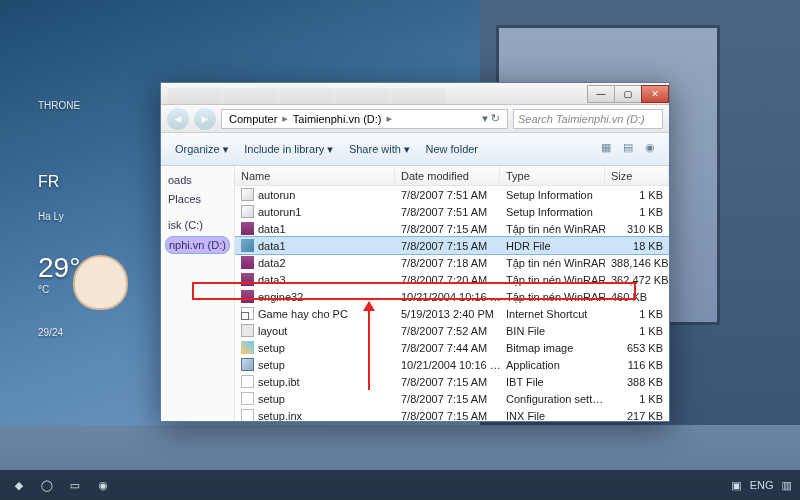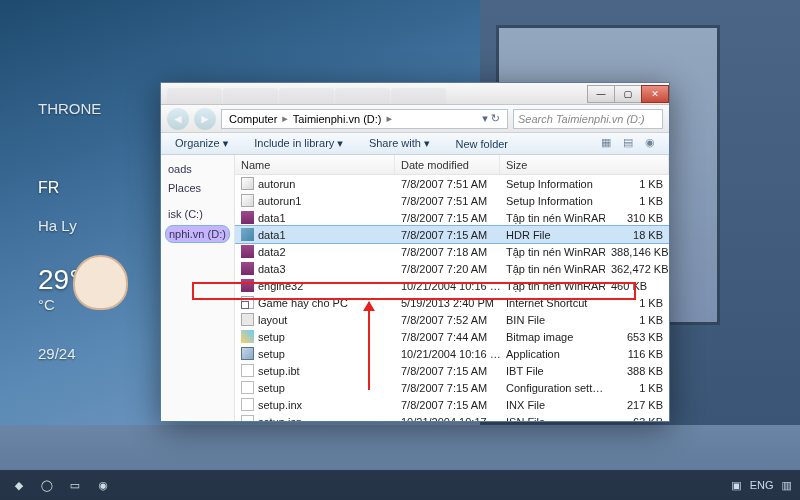--- a/index.html
+++ b/index.html
@@ -5,39 +5,39 @@
 *{box-sizing:border-box;margin:0;padding:0;font-family:"Segoe UI",Tahoma,sans-serif;font-size:11px}
 body{width:800px;height:500px;overflow:hidden;position:relative;background:linear-gradient(135deg,#2a5a8a 0%,#4a7ba8 30%,#6b8db5 60%,#8ba5c5 100%)}
 .wallpaper{position:absolute;inset:0;background:linear-gradient(160deg,#1e4a6e 0%,#3a6a95 25%,#5a8ab5 50%,#7a9ac5 75%,#9ab0d0 100%)}
 .room{position:absolute;inset:0}
 .room::before{content:"";position:absolute;left:60%;top:0;bottom:15%;right:0;background:linear-gradient(180deg,#4a6585 0%,#3a5575 100%)}
 .room::after{content:"";position:absolute;left:0;right:0;bottom:0;height:15%;background:linear-gradient(180deg,#6a85a5 0%,#5a7595 100%)}
 .window-light{position:absolute;left:62%;top:5%;width:28%;height:60%;background:linear-gradient(180deg,#c5d5e5 0%,#a5b5d5 100%);opacity:.6;border:3px solid #2a3a4a}
 .sidebar-widget{position:absolute;left:38px;top:100px;color:#fff;width:100px}
 .wid-text{font-size:16px;font-weight:300;text-shadow:0 1px 3px rgba(0,0,0,.5)}
 .wid-temp{font-size:28px;font-weight:200;text-shadow:0 1px 3px rgba(0,0,0,.5);margin-top:30px}
-.wid-sm{font-size:15px;opacity:.85;text-shadow:0 1px 2px rgba(0,0,0,.5)}
+.wid-sm{font-size:10px;opacity:.85;text-shadow:0 1px 2px rgba(0,0,0,.5)}
 .cat{position:absolute;left:35px;top:155px;width:55px;height:55px;background:#f5e5d5;border-radius:50% 50% 45% 45%;border:2px solid #d5b595}
 .taskbar{position:absolute;left:0;right:0;bottom:0;height:30px;background:rgba(20,30,45,.75);display:flex;align-items:center;padding:0 8px;gap:6px}
 .tb-icon{width:22px;height:22px;border-radius:3px;display:flex;align-items:center;justify-content:center;color:#cdd}
 .tb-right{margin-left:auto;display:flex;gap:8px;color:#cde;font-size:10px;align-items:center}
 .explorer{position:absolute;left:160px;top:82px;width:510px;height:340px;background:#fff;border:1px solid #5a7a9a;box-shadow:0 6px 30px rgba(0,0,0,.45);display:flex;flex-direction:column}
 .titlebar{height:22px;background:linear-gradient(180deg,#f8f8f8,#e4e4e4);display:flex;align-items:center;justify-content:flex-end;padding:0 0 0 6px;border-bottom:1px solid #c5c5c5}
 .title-tabs{flex:1;height:100%;display:flex;align-items:flex-end;gap:1px;overflow:hidden;opacity:.3}
 .ttab{width:55px;height:16px;background:#d8d8e0;border-radius:3px 3px 0 0}
 .winbtns{display:flex}
 .winbtn{width:28px;height:18px;display:flex;align-items:center;justify-content:center;font-size:9px;background:linear-gradient(180deg,#f5f5f5,#d8d8d8);border:1px solid #a8a8a8;margin-left:-1px}
 .winbtn.close{background:linear-gradient(180deg,#e89080,#c84a3a);color:#fff;border-color:#963020}
 .navbar{height:28px;background:linear-gradient(180deg,#fafafa,#e8e8e8);display:flex;align-items:center;padding:0 6px;gap:5px;border-bottom:1px solid #d0d0d0}
 .navarrow{width:22px;height:22px;border-radius:50%;background:linear-gradient(180deg,#bde,#8bc);display:flex;align-items:center;justify-content:center;color:#fff;font-size:12px;opacity:.45}
 .crumb{flex:1;height:20px;background:#fff;border:1px solid #b8c4d0;display:flex;align-items:center;padding:0 3px;font-size:11px}
 .crumb span{padding:0 4px}
 .crumb .sep{color:#777;padding:0 1px}
 .searchbox{width:150px;height:20px;background:#fff;border:1px solid #b8c4d0;display:flex;align-items:center;padding:0 4px;color:#888;font-style:italic;font-size:11px}
-.toolbar{height:22px;background:linear-gradient(180deg,#f6fafd,#e3edf6);display:flex;align-items:center;padding:0 8px;gap:14px;border-bottom:1px solid #c5d5e0;font-size:11px;color:#1a3a5a}
+.toolbar{height:33px;background:linear-gradient(180deg,#f6fafd,#e3edf6);display:flex;align-items:center;padding:0 8px;gap:4px;border-bottom:1px solid #c5d5e0;font-size:11px;color:#1a3a5a}
 .tbtn{padding:3px 6px;display:flex;align-items:center;gap:3px}
 .toolbar-right{margin-left:auto;display:flex;gap:6px}
 .ticon{width:16px;height:16px;opacity:.6}
 .body{flex:1;display:flex;overflow:hidden}
 .side{width:74px;background:#fafafa;border-right:1px solid #e4e4e4;padding:6px 4px;font-size:10px;color:#335}
 .side-item{padding:2px 3px;margin-bottom:3px;white-space:nowrap;overflow:hidden}
 .side-item.active{background:#c4b5fd;border:1px solid #7eb4ea;border-radius:8px}
 .list{flex:1;overflow:auto;background:#fff}
 .cols{display:flex;height:20px;border-bottom:1px solid #e4e4e4;background:linear-gradient(180deg,#fdfdfd,#f1f1f1);font-size:11px;color:#333;align-items:center;position:sticky;top:0}
 .col{padding:0 6px;border-right:1px solid #e8e8e8;height:100%;display:flex;align-items:center}
@@ -132,20 +132,21 @@
       <div class="side-item">oads</div>
       <div class="side-item">Places</div>
       <div class="side-item"></div>
       <div class="side-item">isk (C:)</div>
       <div class="side-item active">nphi.vn (D:)</div>
     </div>
     <div class="list">
       <div class="cols">
         <div class="col c-name">Name</div>
         <div class="col c-date">Date modified</div>
+        <div class="col c-type">Type</div>
         <div class="col c-size">Size</div>
       </div>
       <div id="rows">
           <div class="row">
             <div class="cell c-name">
               <span class="fico ico-inf"></span>
               <span>autorun</span>
             </div>
             <div class="cell c-date">7/8/2007 7:51 AM</div>
             <div class="cell c-type">Setup Information</div>

